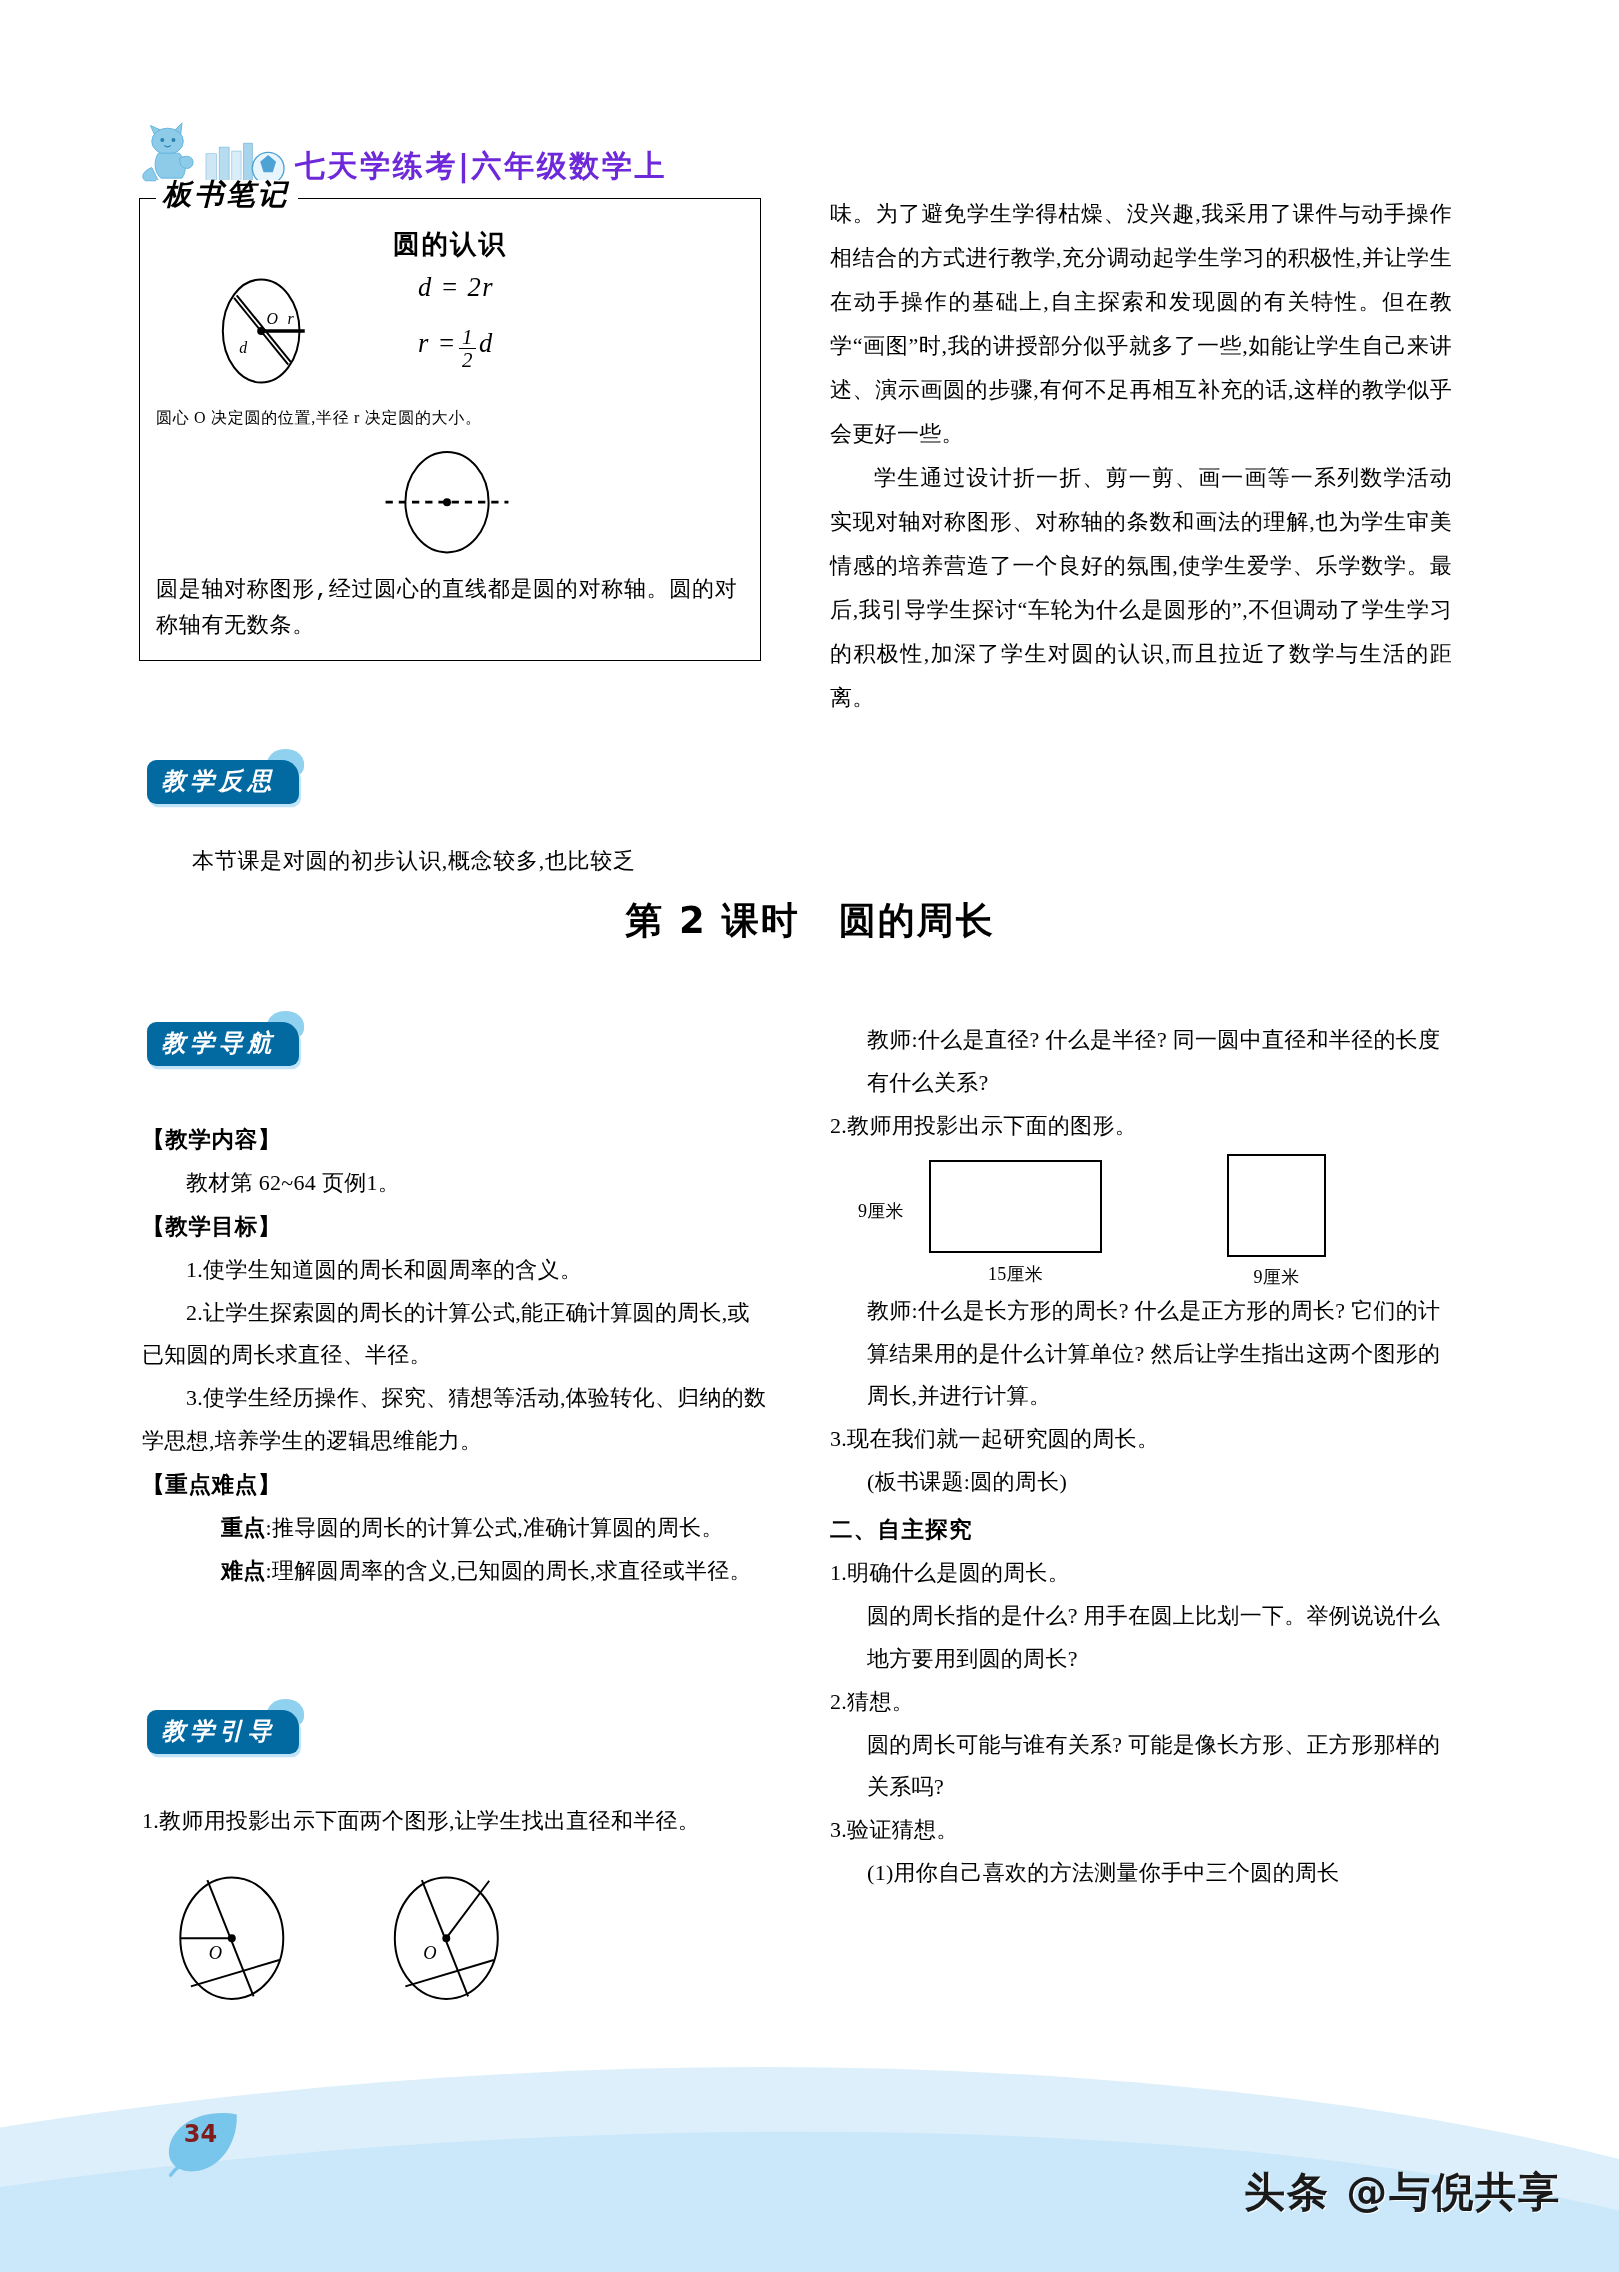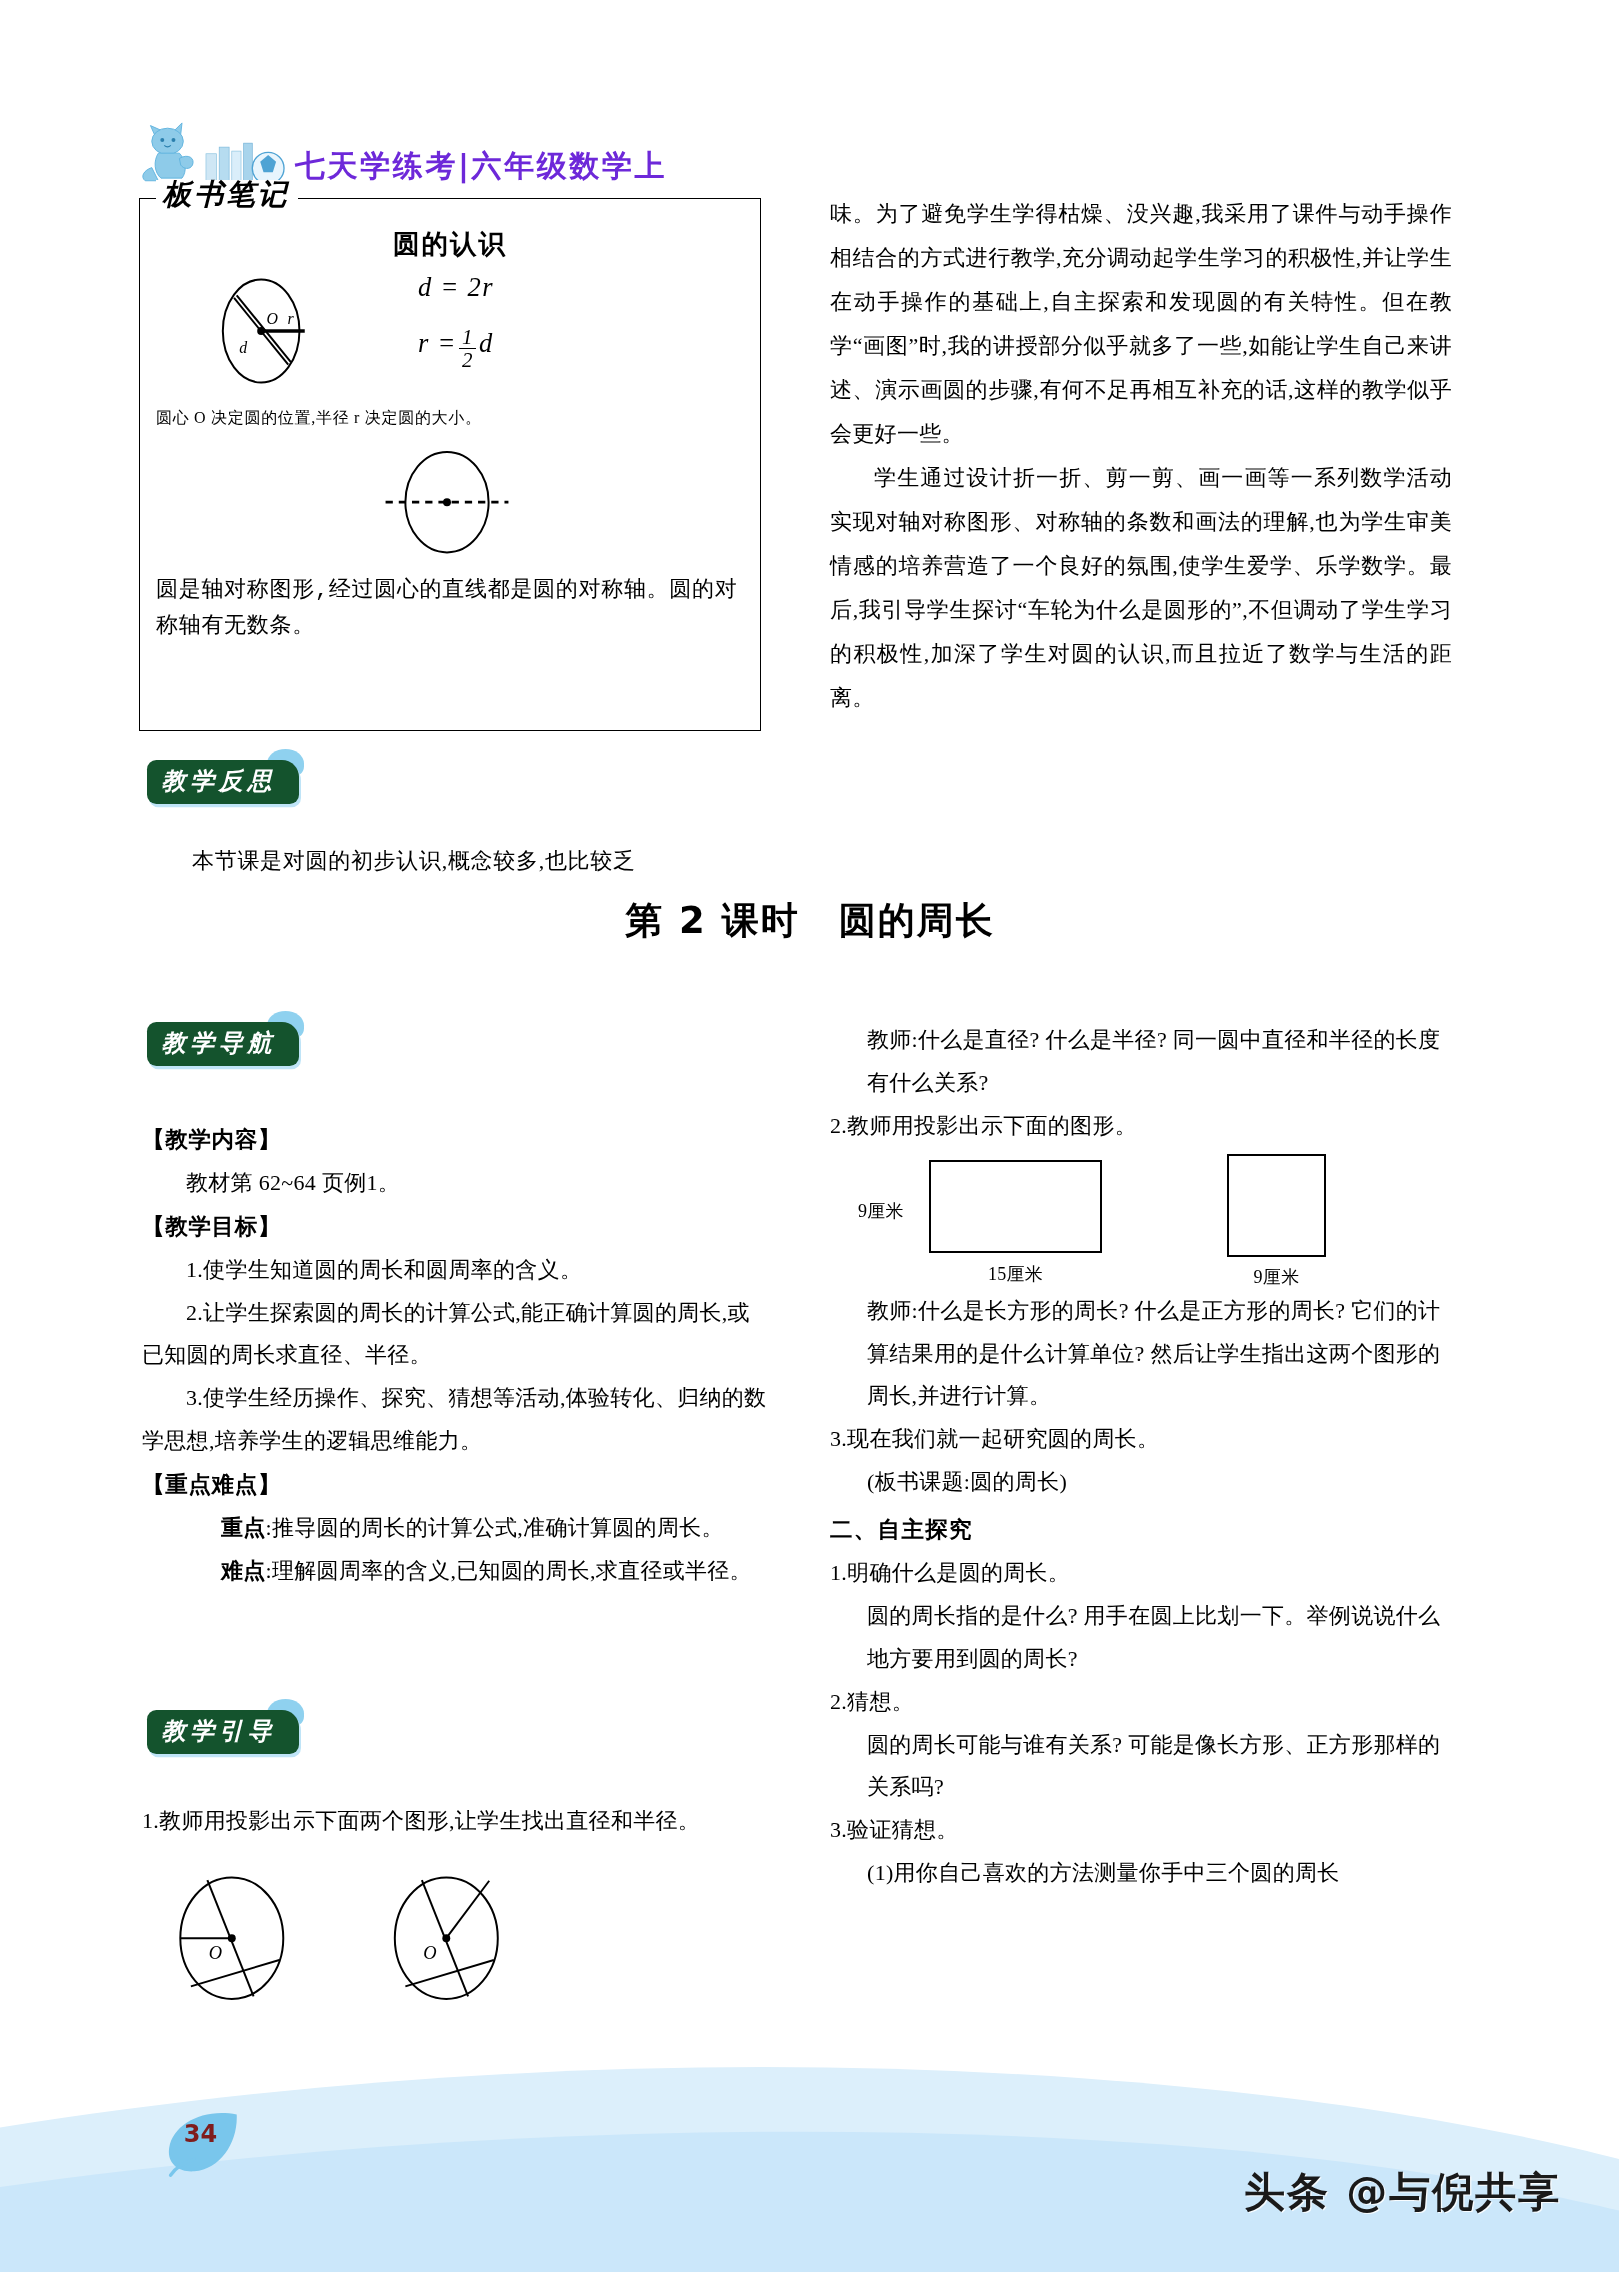--- a/index.html
+++ b/index.html
@@ -26,21 +26,21 @@
   .mascot{width:69px;height:65px;position:relative;flex:0 0 auto;}
   .supplies{width:86px;height:46px;position:relative;flex:0 0 auto;margin-left:-2.6px;}
   .header-title{
     color:#6d28d9;font-size:30px;font-weight:bold;letter-spacing:2.6px;
     font-family:"DejaVu Sans", sans-serif;line-height:1;margin-left:6.6px;margin-bottom:4px;
     white-space:nowrap;
   }
 
   
   .notes-box{
-    position:absolute;left:139px;top:198px;width:622px;height:533px;
+    position:absolute;left:139px;top:198px;width:622px;height:463px;
     border:1.3px solid #000;box-sizing:border-box;
   }
   .notes-legend{
     position:absolute;left:156px;top:180px;background:#fff;padding:0 9.3px 0 6.6px;
     font-size:29px;font-family:"Liberation Serif", serif;font-weight:bold;
     font-style:italic;letter-spacing:2.6px;line-height:1;
   }
   .notes-title{
     position:absolute;left:0;right:0;top:26.5px;text-align:center;
     font-size:26.5px;font-weight:bold;letter-spacing:2px;
@@ -63,21 +63,21 @@
   .fig2{position:absolute;left:198px;top:245px;width:218px;height:119px;}
   .notes-line2{
     position:absolute;left:16px;top:374px;width:592px;
     font-size:22px;line-height:1.65;letter-spacing:0.7px;
     font-family:Liberation Mono, monospace;
   }
 
   
   .badge{
     position:relative;display:inline-block;
-    background:#14532d;color:#ffffff;
+    background:#0369a1;color:#ffffff;
     font-size:24px;font-weight:bold;font-style:italic;letter-spacing:4.6px;
     padding:8px 22.5px 9.3px 14.6px;
     border-radius:9.3px 17px 9.3px 9.3px;
     box-shadow:2px 3.3px 0 #bfe4f7;
     font-family:"Liberation Serif",serif;
     line-height:1.1;
   }
   .badge::before{
     content:"";position:absolute;right:-5.3px;top:-10.6px;
     width:37px;height:29px;background:#8fd1ef;border-radius:50% 50% 40% 40%;

